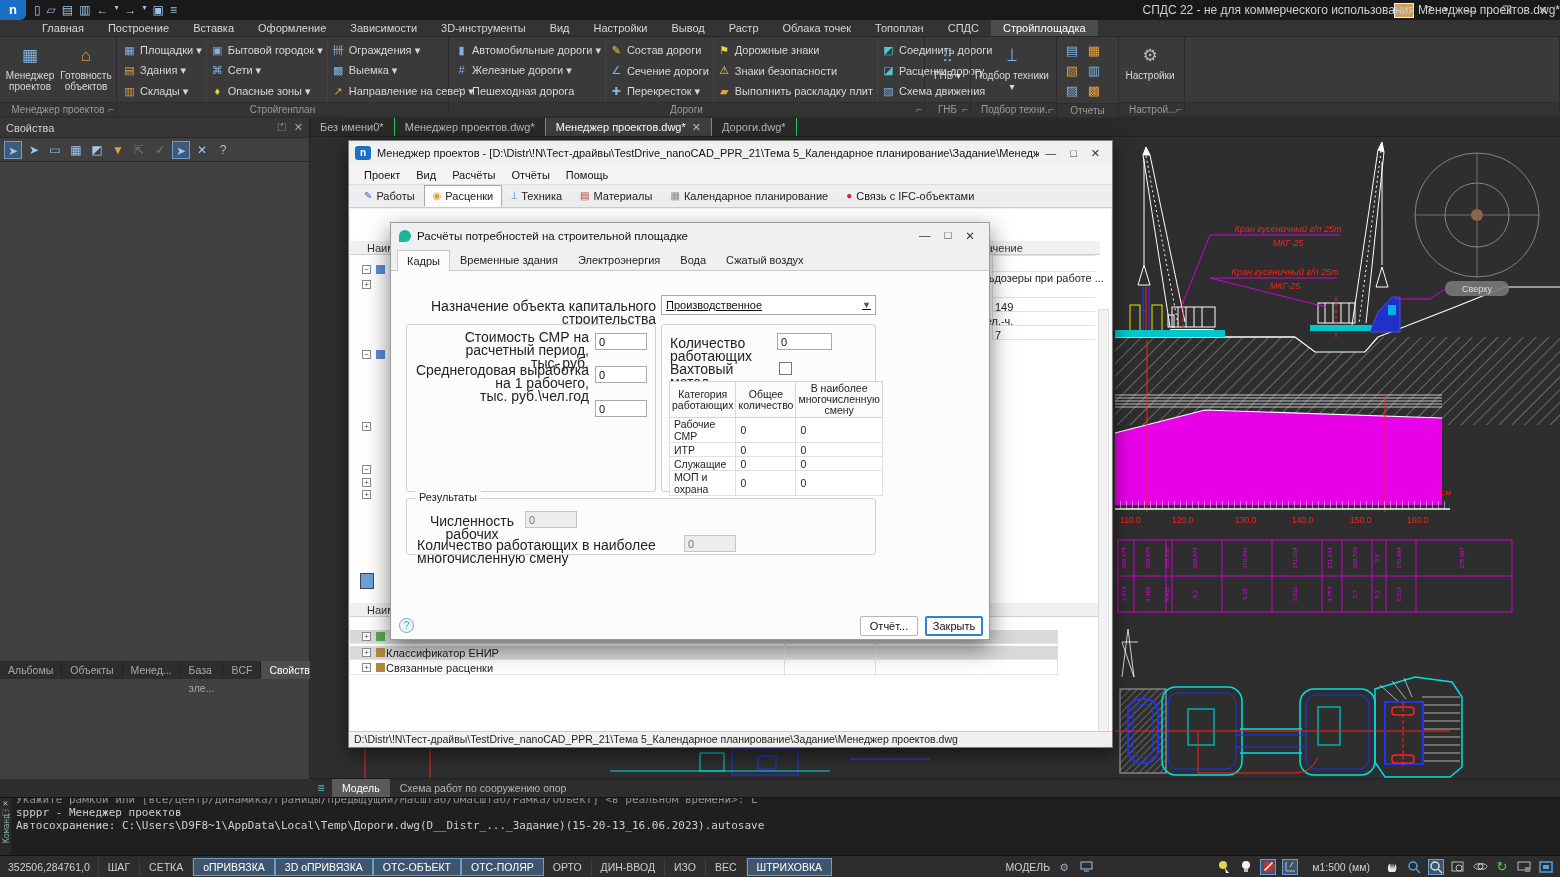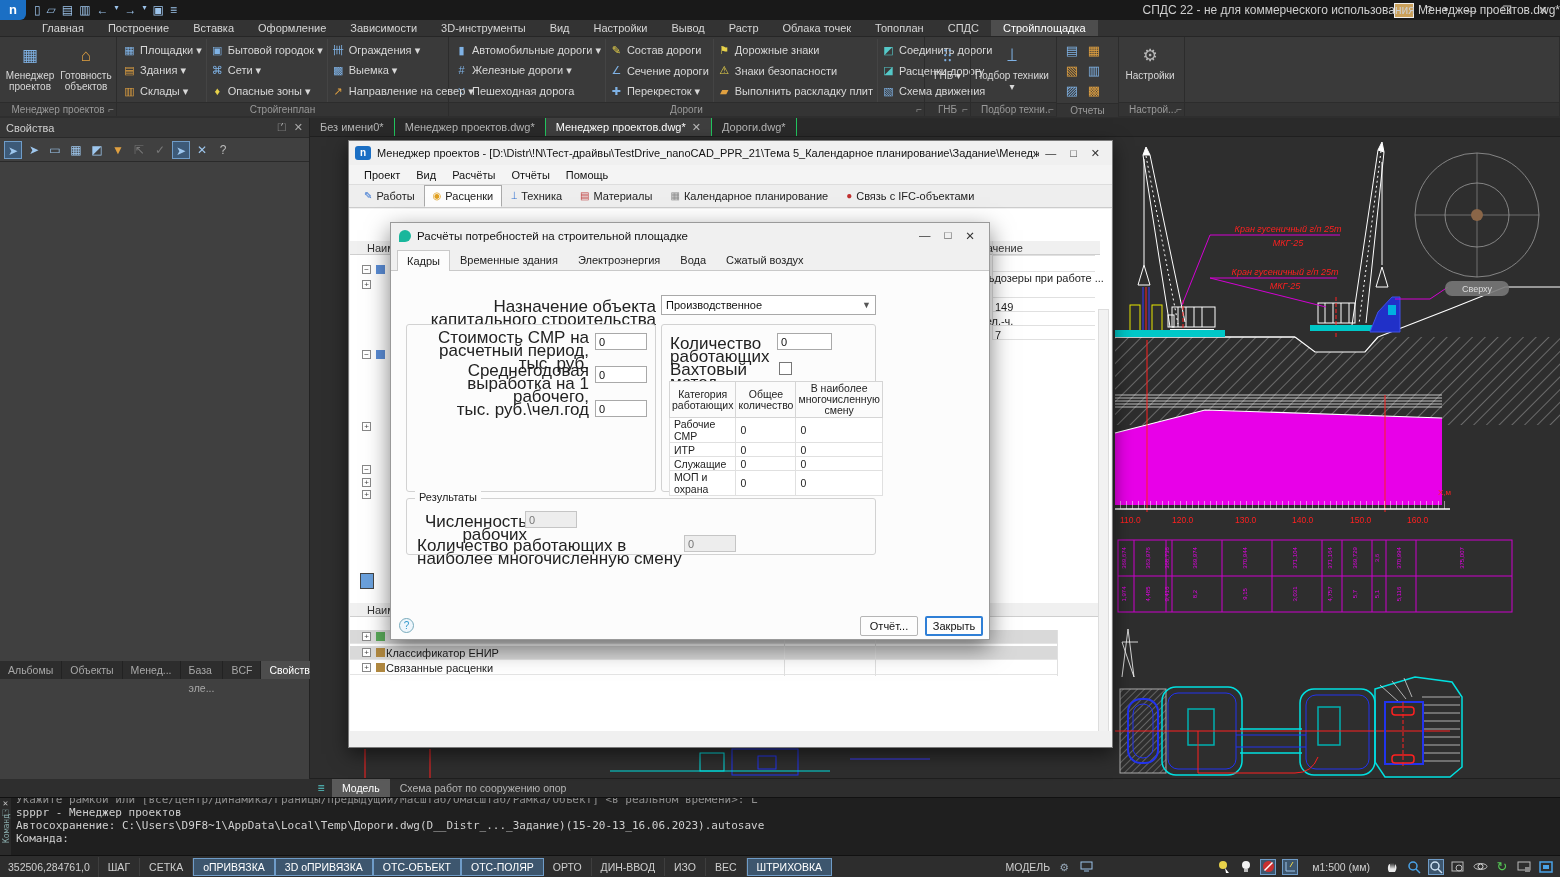--- a/index.html
+++ b/index.html
@@ -119,26 +119,26 @@
     border:1px solid #9a9a9a; box-shadow:0 8px 22px rgba(0,0,0,.5); z-index:10; color:#111; }
   .dlg-title { height:26px; display:flex; align-items:center; gap:6px; padding:0 8px; font-size:11.5px; }
   .dlg-ico { width:12px; height:12px; border-radius:50% 50% 50% 0; background:#19b79c; }
   .dlg-title .ttl { flex:1; }
   .dlg-tabs { height:22px; display:flex; align-items:flex-end; padding-left:6px; border-bottom:1px solid #c9c9c9; }
   .dtab2 { padding:3px 9px; line-height:14px; color:#222; border:1px solid transparent; border-bottom:none; font-size:11px; }
   .dtab2.active { background:#fcfcfc; border-color:#c9c9c9; position:relative; top:1px; }
   .dlg-page { position:absolute; left:0; top:48px; right:0; bottom:0; background:#fcfcfc; }
   .gbox { position:absolute; border:1px solid #d2d2d2; border-radius:3px; background:#fcfcfc; }
   .glegend { position:absolute; top:-8px; left:8px; background:#fcfcfc; padding:0 4px; color:#222; }
-  .flabel { position:absolute; text-align:right; color:#222; line-height:13px; font-size:17px; }
+  .flabel { position:absolute; text-align:right; color:#222; line-height:13px; font-size:14px; }
   .tin { position:absolute; width:52px; height:17px; border:1px solid #a9a9a9; background:#fff; font-size:11px;
     padding:0 3px; font-family:"Liberation Sans",sans-serif; color:#111; }
   .tin:disabled, .tin.dis { background:#ededed; color:#777; border-color:#c5c5c5; }
   .combo { position:absolute; height:20px; border:1px solid #a9a9a9; background:#fff; display:flex; align-items:center;
-    padding:0 4px; color:#111; }
+    padding:0 4px; color:#111;text-decoration:underline; }
   .combo .arr { margin-left:auto; color:#555; font-size:9px; }
   .cb { position:absolute; width:13px; height:13px; border:1px solid #777; background:#fff; }
   .wtable { position:absolute; border:1px solid #c8c8c8; background:#fff; border-collapse:collapse; font-size:10.5px; color:#222; }
   .wtable th { border:1px solid #d5d5d5; background:#fbfbfb; font-weight:normal; padding:1px 2px; line-height:11px; }
   .wtable td { border:1px solid #e0e0e0; padding:0 4px; height:14px; }
   .dbtn { position:absolute; width:58px; height:20px; background:#fdfdfd; border:1px solid #b5b5b5; border-radius:2px;
     text-align:center; line-height:18px; color:#111; font-size:11px; }
   .dbtn.accent { border:2px solid #2f7fd6; line-height:16px; }
   .helpc { position:absolute; width:15px; height:15px; border-radius:50%; border:1px solid #7ab; color:#39c;
     text-align:center; line-height:14px; background:#eef6fc; font-size:10px; }
@@ -619,21 +619,20 @@
 <div class="cmd">
   <div class="cmd-side">
     <div style="color:#bbb">✕</div>
       <div style="color:#8aa">⏍</div>
     <div class="rot">Команд</div>
   </div>
   <div class="cmd-lines">
     <div class="cmd-l1">Укажите рамкой или [все/центр/динамика/Границы/предыдущий/Масштаб/Омасштаб/Рамка/Объект] &lt;в реальном времени&gt;: L</div>
     <div>spppr - Менеджер проектов</div>
     <div>Автосохранение: C:\Users\D9F8~1\AppData\Local\Temp\Дороги.dwg(D__Distr_..._Задание)(15-20-13_16.06.2023).autosave</div>
-    <div>Команда:</div>
   </div>
 </div>
 
 <div class="status">
   <span class="st-cell">352506,284761,0</span>
   <span class="st-toggle">ШАГ</span>
   <span class="st-toggle">СЕТКА</span>
   <span class="st-toggle on">оПРИВЯЗКА</span>
   <span class="st-toggle on">3D оПРИВЯЗКА</span>
   <span class="st-toggle on">ОТС-ОБЪЕКТ</span>
@@ -813,20 +812,21 @@
     <div class="mrow" style="top:452px">
       <span class="treeglyph" style="left:12px;top:2px">+</span>
       <span class="ticon" style="left:26px;top:2px;background:#b08840"></span>
       <span class="lbl">Связанные расценки</span>
     </div>
     <div class="vline" style="left:434px;top:421px;height:46px"></div>
     <div class="vline" style="left:525px;top:421px;height:46px"></div>
     <div class="vline" style="left:707px;top:421px;height:46px"></div>
     <div class="mgr-scroll"></div>
   </div>
+  <div class="mgr-path">D:\Distr\!N\Тест-драйвы\TestDrive_nanoCAD_PPR_21\Тема 5_Календарное планирование\Задание\Менеджер проектов.dwg</div>
 </div>
 
 <div class="dlg">
   <div class="dlg-title">
     <span class="dlg-ico"></span>
     <span class="ttl">Расчёты потребностей на строительной площадке</span>
     <span class="wbtns">
       <span>—</span>
       <span>□</span>
       <span>✕</span>
@@ -885,21 +885,21 @@
               <td>МОП и охрана</td>
               <td>0</td>
               <td>0</td>
             </tr>
       </tbody>
         </table>
     </div>
 
     <div class="gbox" style="left:15px;top:227px;width:470px;height:57px">
       <span class="glegend">Результаты</span>
-      <div class="flabel" style="left:10px;top:16px;width:110px;text-align:right">Численность рабочих</div>
+      <div class="flabel" style="left:10px;top:16px;width:110px;text-align:center">Численность рабочих</div>
       <input class="tin dis" style="left: 118px; top: 12px;" readonly="" value="0">
       <div class="flabel" style="left:10px;top:40px;width:270px;text-align:left">Количество работающих в наиболее многочисленную смену</div>
       <input class="tin dis" style="left: 277px; top: 36px;" readonly="" value="0">
     </div>
 
     <span class="helpc" style="left:8px;top:347px">?</span>
     <span class="dbtn" style="left:469px;top:345px">Отчёт...</span>
     <span class="dbtn accent" style="left:534px;top:345px">Закрыть</span>
   </div>
 </div>

